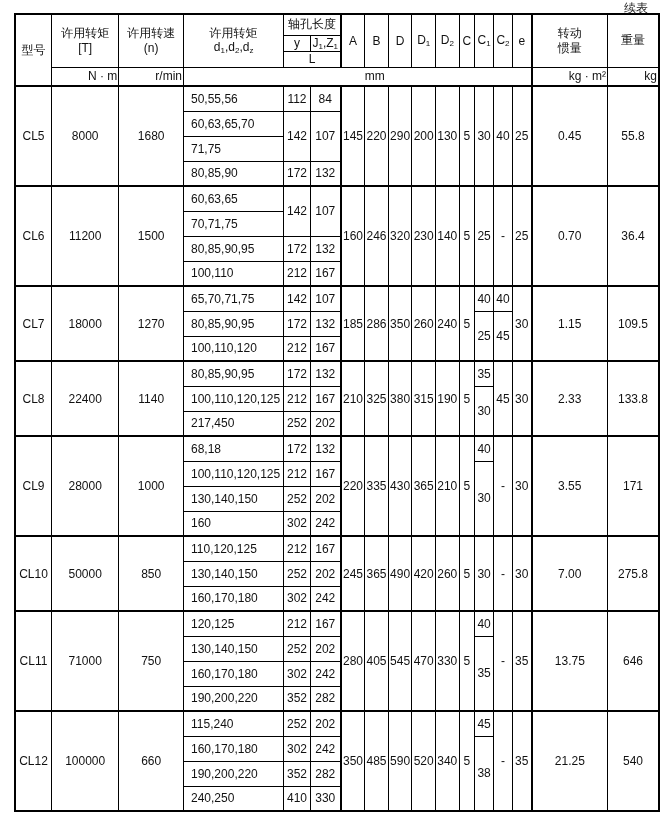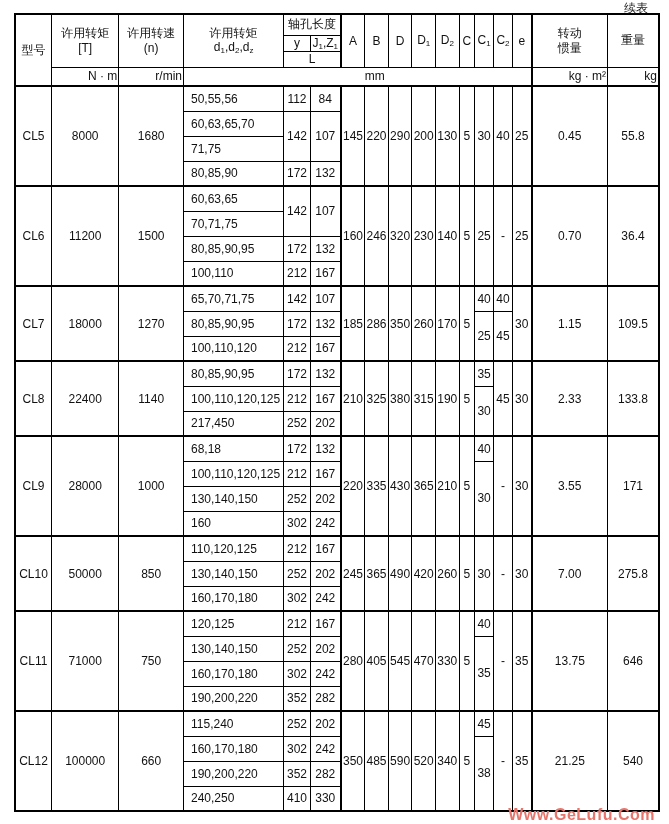--- a/index.html
+++ b/index.html
@@ -191,21 +191,21 @@
           <td rowspan="3">CL7</td>
           <td rowspan="3">18000</td>
           <td rowspan="3">1270</td>
           <td class="dia">65,70,71,75</td>
           <td>142</td>
           <td>107</td>
           <td rowspan="3" class="bl2">185</td>
           <td rowspan="3">286</td>
           <td rowspan="3">350</td>
           <td rowspan="3">260</td>
-          <td rowspan="3">170</td>
+          <td rowspan="3">240</td>
           <td rowspan="3">5</td>
           <td>40</td>
           <td>40</td>
           <td rowspan="3">30</td>
           <td rowspan="3" class="bl2">1.15</td>
           <td rowspan="3">109.5</td>
         </tr>
         <tr>
           <td class="dia">80,85,90,95</td>
           <td>172</td>
@@ -379,15 +379,14 @@
         </tr>
         <tr>
           <td class="dia">240,250</td>
           <td>410</td>
           <td>330</td>
         </tr>
       </tbody>
   </table>
 
   <div class="watermark" style="color: rgb(232, 117, 107);">
-    <div class="wm2">Www.GeLufu.Com</div>
   </div>
 </div>
 
 </body></html>

